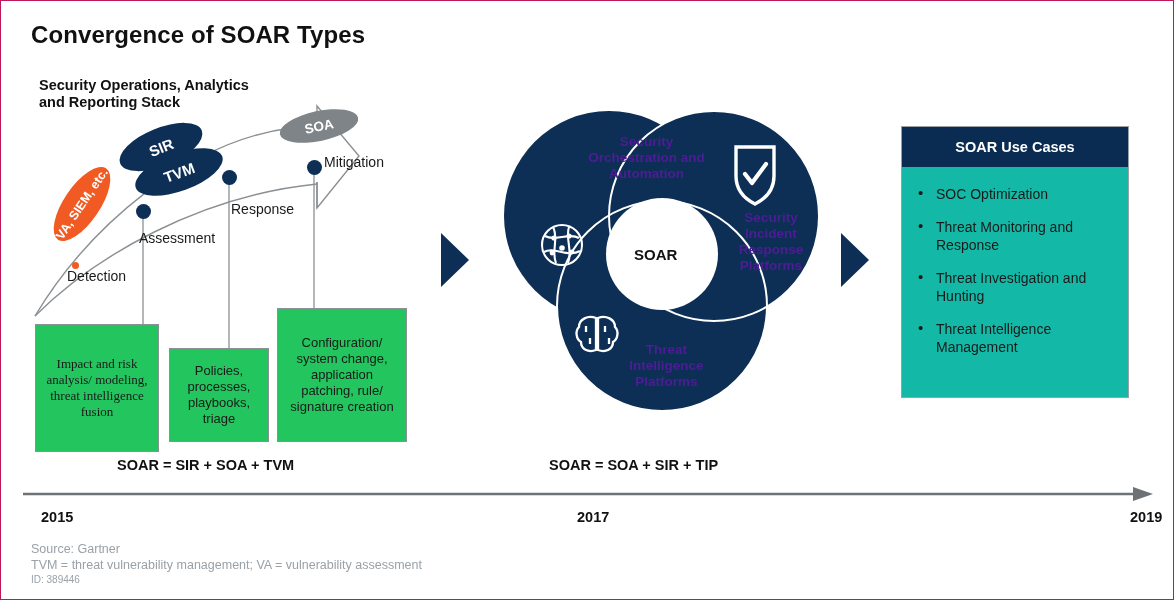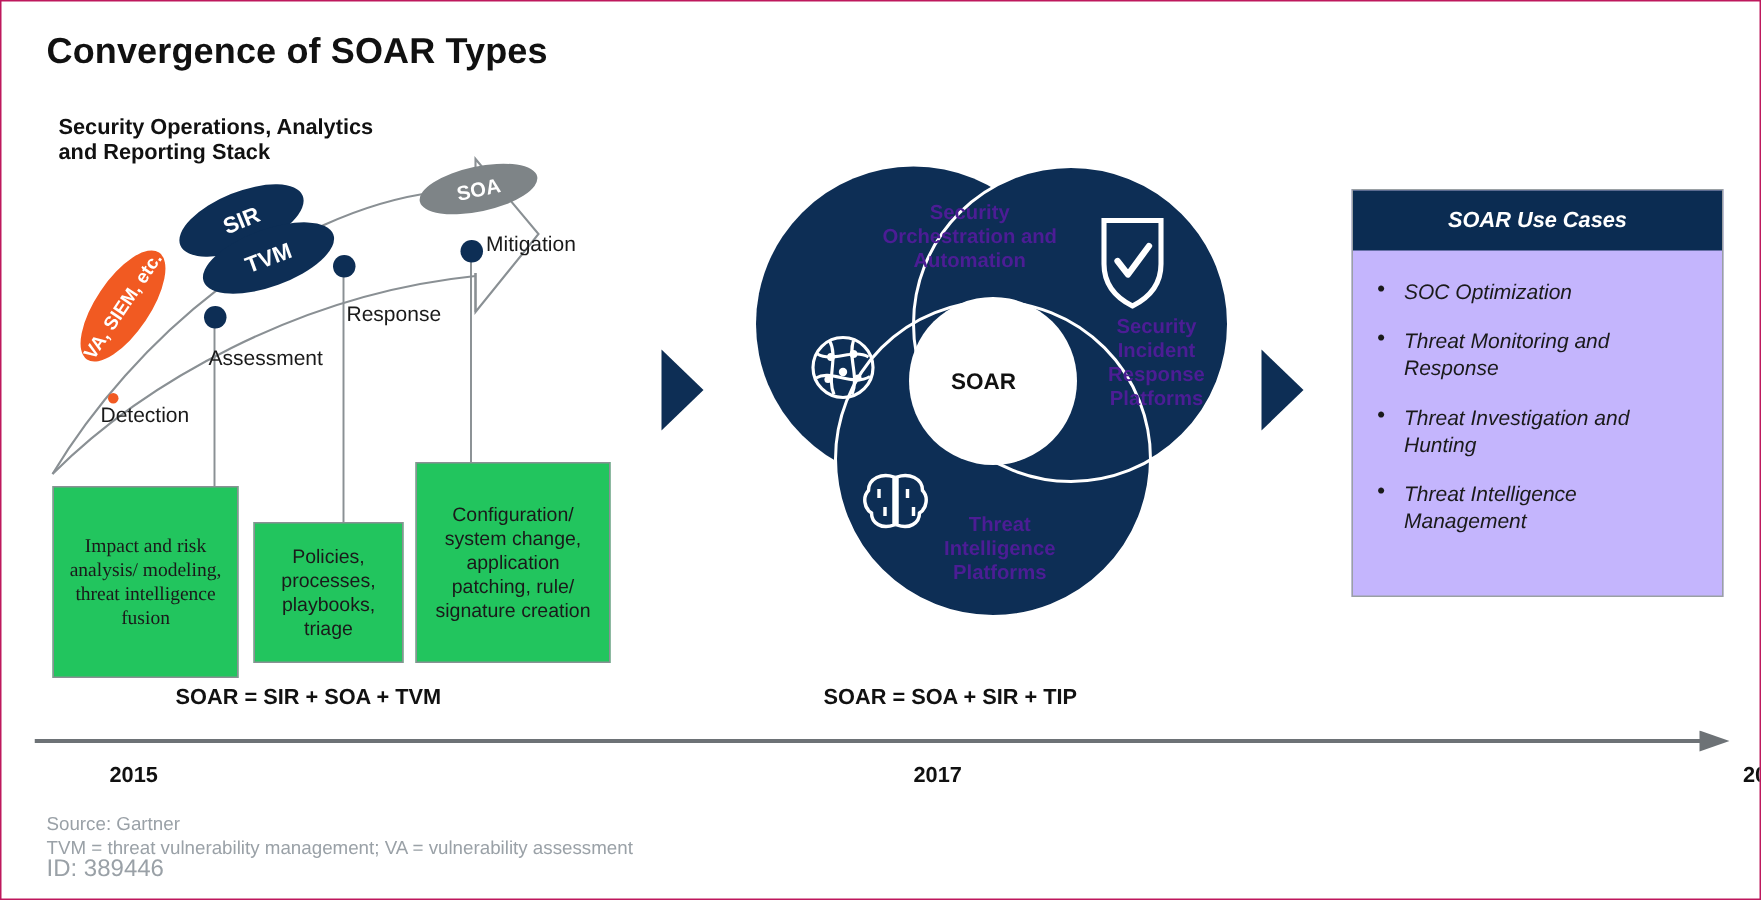--- a/index.html
+++ b/index.html
@@ -136,25 +136,24 @@
   #soar-core-label {
     position: absolute;
     color: #111111;
     font-size: 15px;
     font-weight: bold;
   }
 
   
   #use-cases {
     left: 900px; top: 125px;
-    width: 248px; height: 272px;
+    width: 228px; height: 272px;
     border: 1.3px solid #9aa0a4;
     box-sizing: border-box;
-    background: #c4b5fd;
-    font-style: italic;
+    background: #14b8a6;
   }
   #use-cases-header {
     height: 40px;
     background: #0b2c52;
     color: #ffffff;
     font-size: 14.5px;
     font-weight: bold;
     display: flex;
     align-items: center;
     justify-content: center;
@@ -193,34 +192,33 @@
 
   #timeline {
     left: 22px; top: 486px;
     width: 1130px; height: 16px;
   }
   .year {
     position: absolute;
     font-size: 14.5px;
     font-weight: bold;
     color: #111111;
-    margin-left: 32px;
   }
   #y2015 { left: 40px; top: 508px; }
   #y2017 { left: 576px; top: 508px; }
   #y2019 { left: 1129px; top: 508px; }
 
   
   #footer {
     left: 30px; top: 540px;
     color: #9aa1a7;
   }
   #footer .l1 { font-size: 12.5px; line-height: 16px; }
   #footer .l2 { font-size: 12.5px; line-height: 16px; }
-  #footer .l3 { font-size: 16px; line-height: 14px; }
+  #footer .l3 { font-size: 10px; line-height: 14px; }
 </style>
 </head>
 <body>
 
 <div id="slide">
 
   <div class="abs" id="title">Convergence of SOAR Types</div>
   <div class="abs" id="subtitle">Security Operations, Analytics<br>and Reporting Stack</div>
 
   <div class="abs" id="left-diagram">

